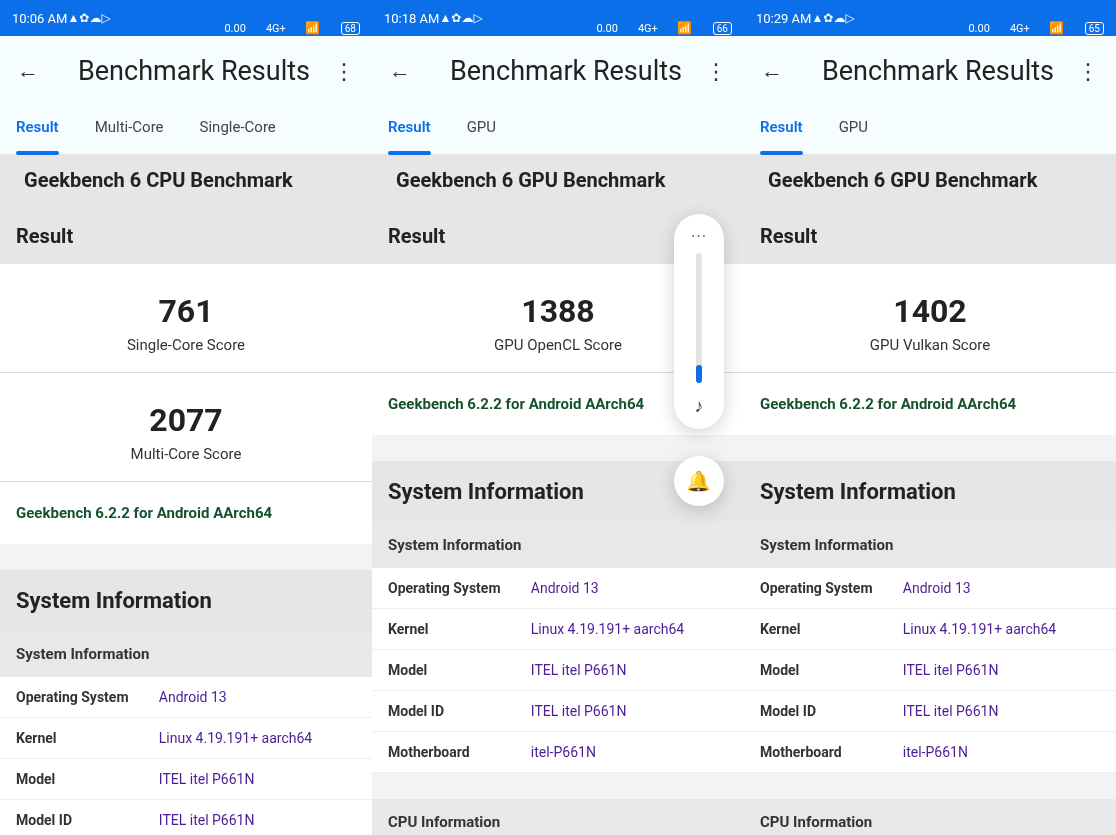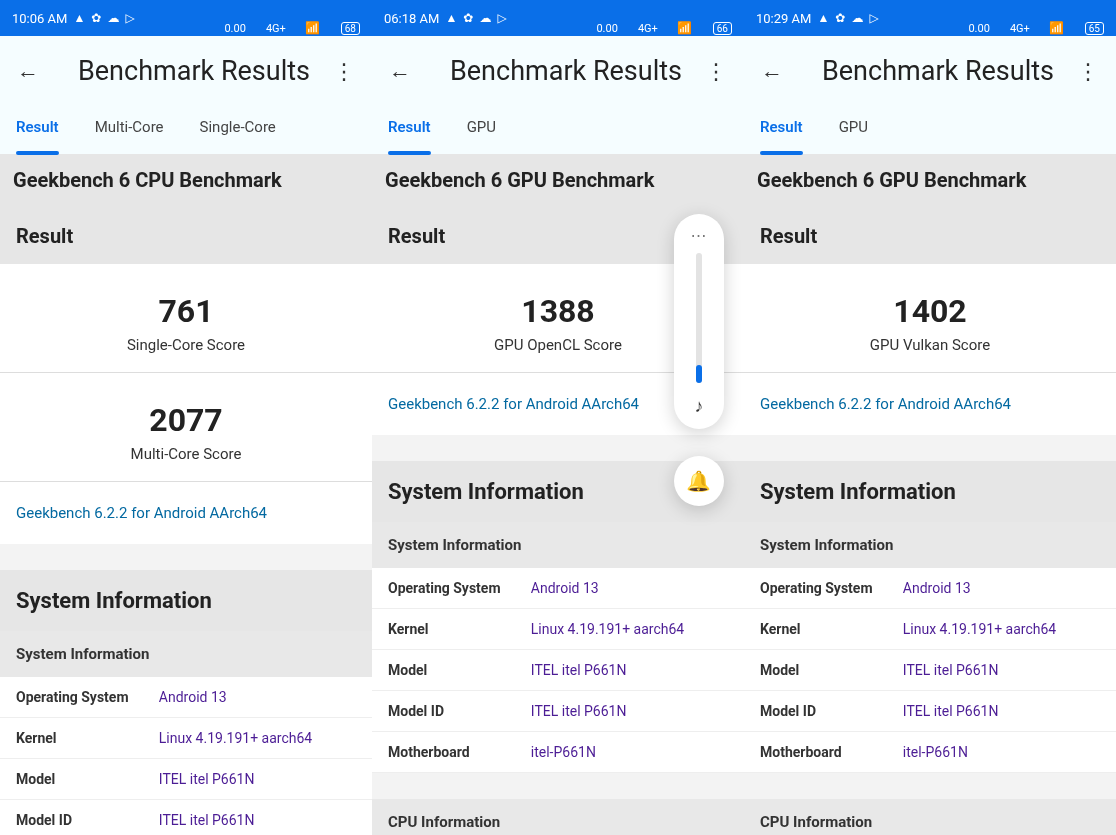--- a/index.html
+++ b/index.html
@@ -26,21 +26,21 @@
     color: #fff;
     display: flex;
     align-items: center;
     padding: 0 12px;
     font-size: 13px;
     justify-content: space-between;
   }
   .status-left, .status-right {
     display: flex;
     align-items: center;
-    gap: 6px;
+    gap: 0;
   }
   .status-right { font-size: 11px; gap: 20px; margin-top: 20px;}
   .status-icon { font-size: 12px; }
   .app-bar {
     height: 70px;
     background: #f5fdff;
     display: flex;
     align-items: center;
     padding: 0 16px;
   }
@@ -99,21 +99,21 @@
     background: #0a6fe8;
     border-radius: 2px;
   }
   .content {
     flex: 1;
     overflow: hidden;
     background: #fff;
   }
   .section-head {
     background: #e6e6e6;
-    padding: 14px 13px;
+    padding: 14px 24px;
     font-size: 20px;
     font-weight: 700;
     color: #222;
   }
   .section-sub {
     background: #e6e6e6;
     padding: 18px 16px 16px;
     font-size: 20px;
     font-weight: 700;
     color: #222;
@@ -130,22 +130,23 @@
   }
   .score-label {
     font-size: 15px;
     color: #333;
     margin-top: 6px;
   }
   .hr { height: 1px; background: #ddd; }
   .version-line {
     padding: 22px 16px;
     font-size: 15px;
-    color: #0369a1;
-    background: #fff;
+    color: #14532d;
+    background: #fff;
+    font-weight: bold;
   }
   .sysinfo-head {
     background: #e6e6e6;
     padding: 18px 16px;
     font-size: 22px;
     font-weight: 700;
     color: #222;
   }
   .table-head {
     background: #e8e8e8;
@@ -303,21 +304,21 @@
     <div class="row">
         <div class="row-label">Model ID</div>
         <div class="row-value">ITEL itel P661N</div>
       </div>
   </div>
 </div>
 
 <div class="screen">
   <div class="status-bar">
     <div class="status-left">
-      <span>06:18 AM</span>
+      <span>10:18 AM</span>
       <span class="status-icon">▲</span>
       <span class="status-icon">✿</span>
       <span class="status-icon">☁</span>
       <span class="status-icon">▷</span>
     </div>
     <div class="status-right">
       <span>0.00</span>
       <span>4G+</span>
       <span class="status-icon">📶</span>
       <span class="battery">

